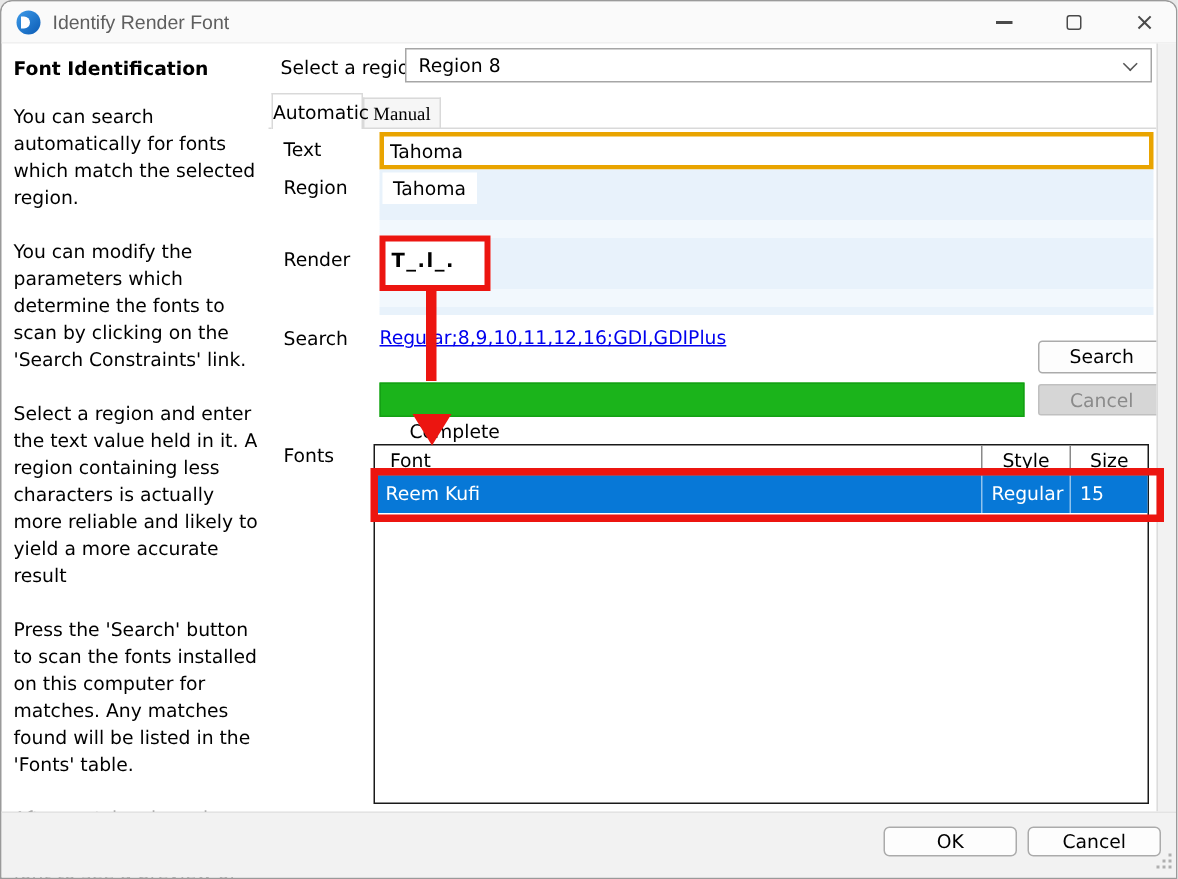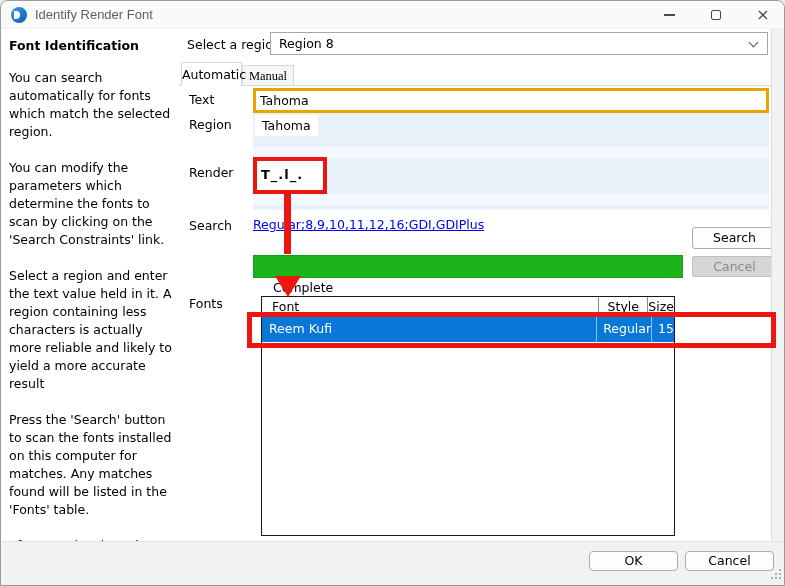--- a/index.html
+++ b/index.html
@@ -55,21 +55,21 @@
   .constraints-link{position:absolute;left:252px;top:216px;font-size:12.5px;color:#0000ee;text-decoration:underline;}
   .btn{position:absolute;background:#fdfdfd;border:1px solid #ababab;border-radius:3px;
     font-family:"DejaVu Sans",sans-serif;font-size:12.5px;text-align:center;color:#000;}
   .search-btn{left:691px;top:226px;width:85px;height:22px;line-height:20px;}
   .cancel-btn-disabled{left:691px;top:255px;width:85px;height:21px;line-height:19px;background:#d6d6d6;
     color:#8a8a8a;border:1px solid #c0c0c0;border-radius:2px;}
   .progress{position:absolute;left:252px;top:254px;width:430px;height:23px;background:#1bb41b;border:1px solid #14a014;}
   .complete{left:252px;top:279px;margin-left:20px;}
   .fonts-label{left:188px;top:295px;}
   
-  .fonts-table{position:absolute;left:260px;top:295px;width:414px;height:240px;border:1px solid #1a1a1a;background:#fff;}
+  .fonts-table{position:absolute;left:248px;top:295px;width:517px;height:240px;border:1px solid #1a1a1a;background:#fff;}
   .thead{display:flex;height:20px;border-bottom:1px solid #1a1a1a;font-size:12.5px;}
   .thead .c1{width:404px;padding-left:10px;line-height:19px;}
   .thead .c2{width:59px;text-align:center;line-height:19px;border-left:1px solid #8a8a8a;}
   .thead .c3{flex:1;text-align:center;line-height:19px;border-left:1px solid #8a8a8a;}
   .trow{display:flex;height:25px;background:#0778d7;color:#fff;font-size:12.5px;}
   .trow .c1{width:404px;padding-left:7px;line-height:24px;}
   .trow .c2{width:59px;padding-left:6px;line-height:24px;border-left:1px solid rgba(255,255,255,.55);}
   .trow .c3{flex:1;padding-left:6px;line-height:24px;border-left:1px solid rgba(255,255,255,.55);}
   .row-annotation{position:absolute;left:246px;top:311px;width:529px;height:36px;border:5px solid #ec1510;
     z-index:10;pointer-events:none;}

